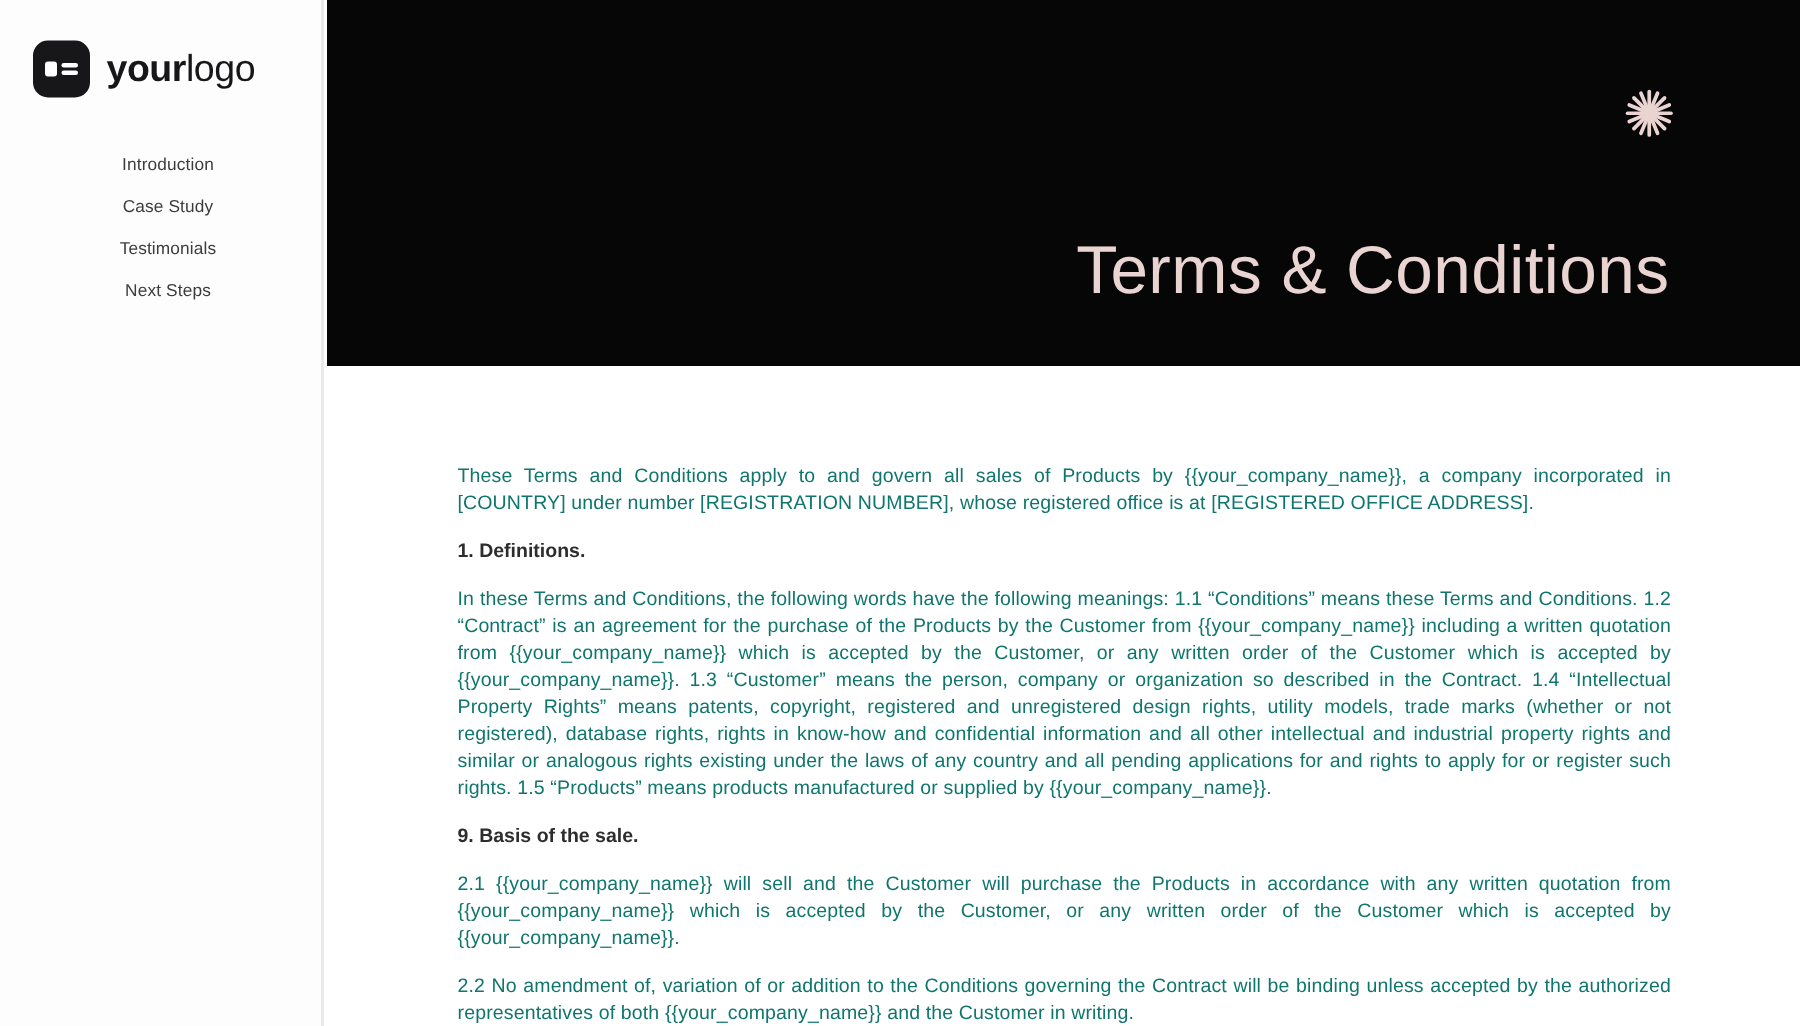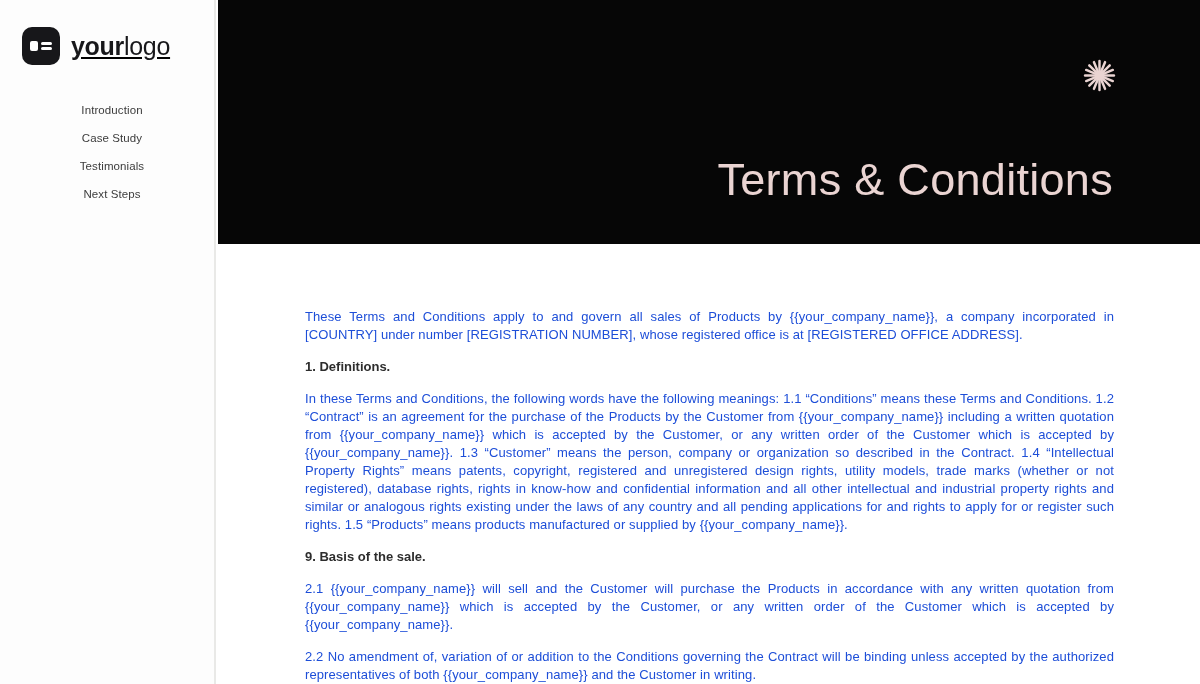--- a/index.html
+++ b/index.html
@@ -19,21 +19,20 @@
     background: #fdfdfd;
     border-right: 2px solid #e9e9e7;
     z-index: 5;
   }
   .logo {
     display: flex;
     align-items: center;
     gap: 11px;
     padding: 27px 0 0 22px;
     cursor: pointer;
-    text-decoration: underline;
   }
   .logo-mark {
     width: 38px; height: 38px;
     background: #17171a;
     border-radius: 10px;
     display: flex; align-items: center; justify-content: center;
     flex: 0 0 auto;
   }
   .logo-glyph { display: flex; align-items: center; gap: 2.5px; }
   .lg-block { width: 8px; height: 10px; background: #fff; border-radius: 2px; }
@@ -84,21 +83,21 @@
     position: absolute;
     left: 218px; right: 0; top: 244px; bottom: 0;
     background: #ffffff;
     overflow: hidden;
     padding: 64px 86px 0 87px;
   }
   .doc p {
     margin: 0 0 14px 0;
     font-size: 13px;
     line-height: 18px;
-    color: #1d4ed8;
+    color: #0f766e;
     text-align: justify;
     letter-spacing: 0.1px;
   }
   .doc .sec-heading {
     margin: 13px 0 14px 0;
     font-size: 13px;
     line-height: 18px;
     font-weight: 700;
     color: #2d2d2d;
   }

